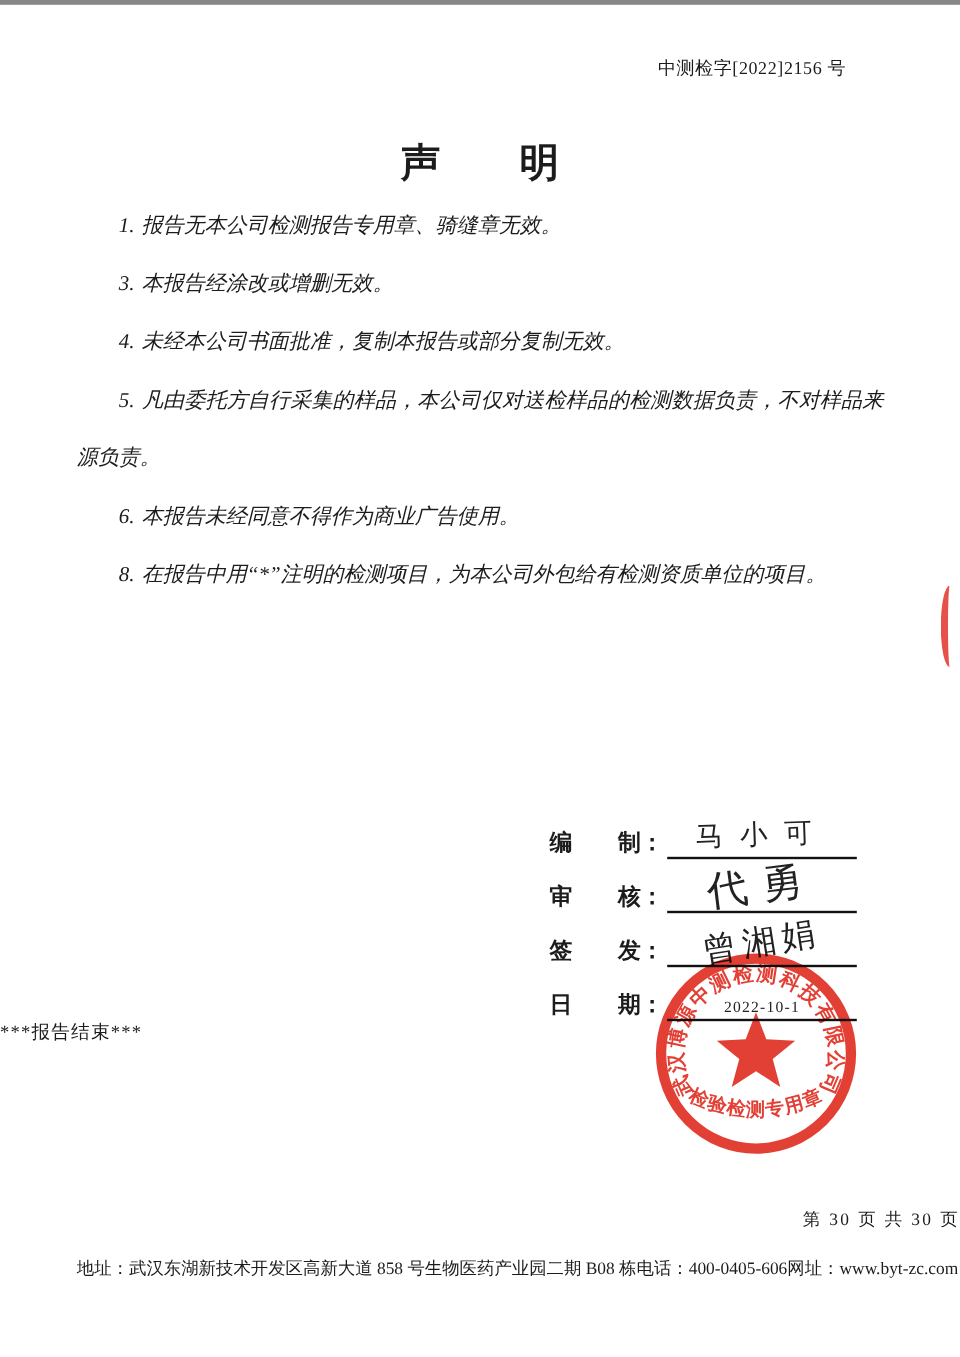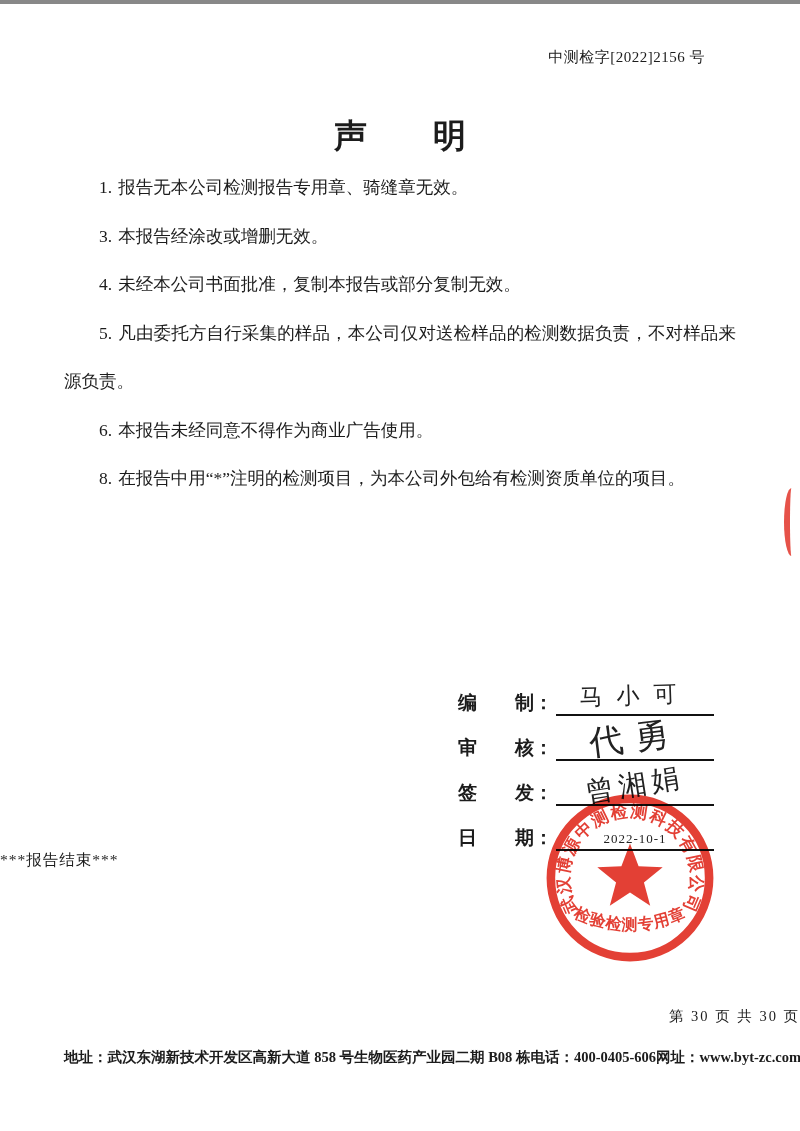--- a/index.html
+++ b/index.html
@@ -13,21 +13,21 @@
   .doc-number {
     position:absolute; top:44px; right:95px;
     font-size:15px; letter-spacing:0.5px;
   }
   .title {
     position:absolute; top:110px; left:0; width:100%;
     text-align:center; font-size:33px; font-weight:bold;
   }
   .items {
     position:absolute; top:159px; left:64px; width:672px;
-    font-size:17.5px; line-height:48.5px; text-align:justify;
+    font-size:17.5px; line-height:48.5px; text-align:justify;font-style:italic;
   }
   .item { text-indent:2em; }
   .item .num { margin-right:6px; }
 
   
   .sig-block { position:absolute; left:458px; top:667px; width:256px; }
   .sig-row { position:relative; display:flex; align-items:flex-end; height:45px; }
   .sig-label {
     width:98px; font-size:19px; font-weight:bold;
     line-height:26px; white-space:nowrap;
@@ -60,21 +60,21 @@
     opacity:0.85;
   }
 
   .page-number {
     position:absolute; top:1003px; left:0; width:100%;
     text-align:right; font-size:14.5px; letter-spacing:2px;
   }
   .footer {
     position:absolute; top:1044px; left:64px; width:674px;
     display:flex; justify-content:space-between;
-    font-size:14.5px; white-space:nowrap;font-weight:bold;
+    font-size:14.5px; white-space:nowrap;
   }
 </style>
 </head>
 <body>
 
 <div class="page">
 
   <div class="doc-number">中测检字[2022]2156 号</div>
 
   <div class="title">声　　明</div>

